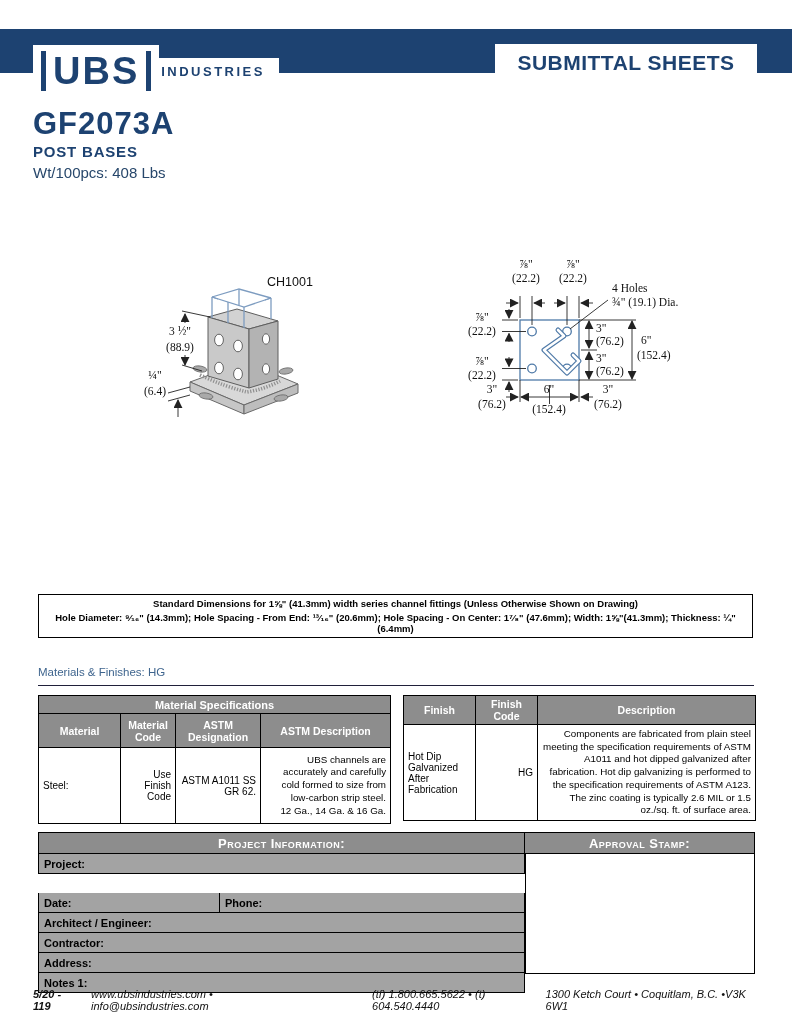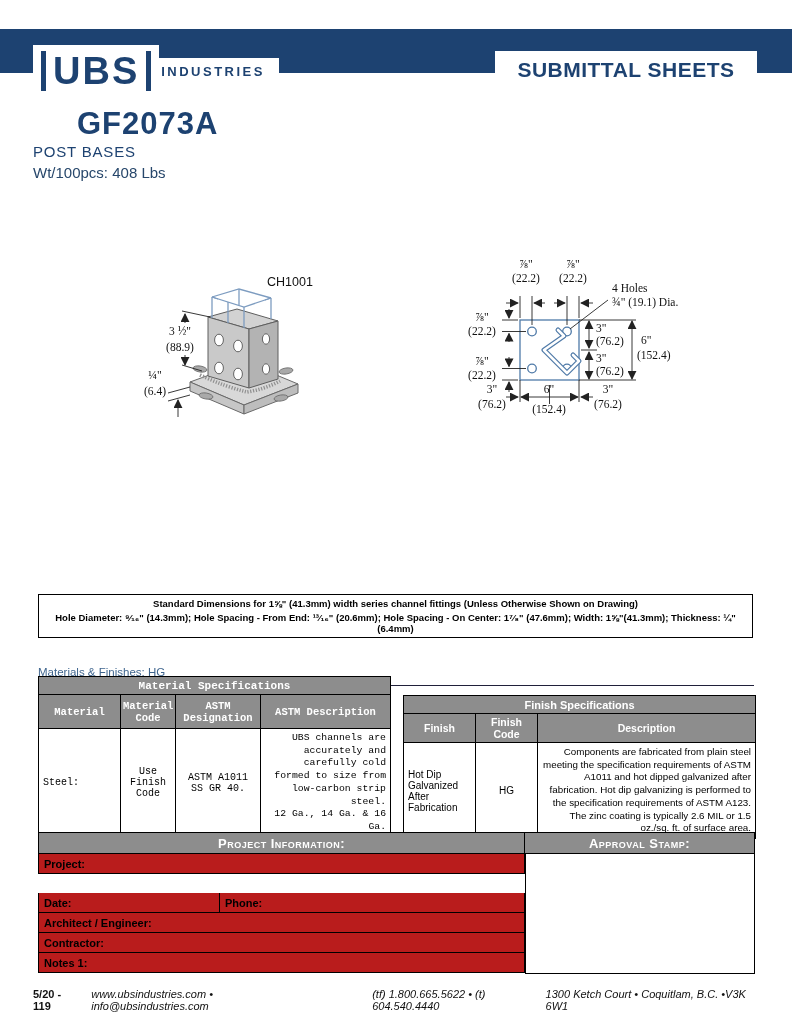--- a/index.html
+++ b/index.html
@@ -9,64 +9,64 @@
     font-family: "Liberation Sans", sans-serif; color:#000; overflow: hidden;
   }
   
   .band { position:absolute; left:0; top:29px; width:792px; height:44px; background:#1d4271; }
   .logo-wrap { position:absolute; left:33px; top:45px; display:flex; align-items:center; }
   .logo-main { background:#fff; height:52px; display:flex; align-items:center; padding:2px 8px 2px 8px; gap:7px; }
   .logo-bar { width:5px; height:40px; background:#1d4271; }
   .logo-ubs { font-size:38px; font-weight:bold; color:#1d4271; letter-spacing:2px; line-height:1; }
   .logo-ind-box { background:#fff; height:27px; display:flex; align-items:center; padding:0 14px 0 2px; }
   .logo-ind { font-size:13px; font-weight:bold; color:#1d4271; letter-spacing:2.5px; }
-  .submittal { position:absolute; left:495px; top:51px; width:262px; height:38px; background:#fff;
+  .submittal { position:absolute; left:495px; top:44px; width:262px; height:38px; background:#fff;
     display:flex; align-items:center; justify-content:center; }
   .submittal span { color:#1d4271; font-weight:bold; font-size:21px; letter-spacing:0.5px; }
   
-  .model { position:absolute; left:33px; top:106px; color:#1d4271; font-size:31px; font-weight:bold; letter-spacing:1px;margin-left:44px; }
-  .category { position:absolute; left:33px; top:143px; color:#1d4271; font-size:15px; font-weight:normal; letter-spacing:0.8px; }
+  .model { position:absolute; left:33px; top:106px; color:#1d4271; font-size:31px; font-weight:bold; letter-spacing:1px; }
+  .category { position:absolute; left:33px; top:143px; color:#1d4271; font-size:15px; font-weight:bold; letter-spacing:0.8px; }
   .weight { position:absolute; left:33px; top:164px; color:#27476b; font-size:15px; }
   
   .iso-svg  { position:absolute; left:140px; top:255px; }
   .plan-svg { position:absolute; left:462px; top:252px; }
   .dim-txt  { font-family:"Liberation Serif", serif; font-size:11.5px; fill:#111; }
   .part-txt { font-family:"Liberation Sans", sans-serif; font-size:12.5px; fill:#111; }
   
   .std-box { position:absolute; left:38px; top:594px; width:715px; height:44px; border:1.5px solid #000;
     display:flex; flex-direction:column; justify-content:space-evenly; align-items:center; text-align:center; }
   .std-line { font-size:9.5px; font-weight:bold; }
   
   .mat-label { position:absolute; left:38px; top:666px; color:#3f658e; font-size:11.5px; }
   .rule { position:absolute; left:38px; top:685px; width:716px; border-top:1.5px solid #20203a; }
   
   table { border-collapse:collapse; table-layout:fixed; }
   .spec-table { position:absolute; font-size:10px; }
   .spec-table th, .spec-table td { border:1px solid #000; }
   .t-title { background:#8d8d8d; color:#fff; font-size:11px; font-weight:bold; height:18px; text-align:center; }
   .t-col   { background:#8d8d8d; color:#fff; font-weight:bold; text-align:center; font-size:10.5px; padding:2px; }
-  .mat-table  { left:38px;  top:676px; width:352px;font-family:Liberation Mono, monospace; }
+  .mat-table  { left:38px;  top:695px; width:352px; }
   .fin-table  { left:403px; top:695px; width:352px; }
   .cell-left   { text-align:left; padding:3px 4px; vertical-align:middle; }
-  .cell-center { text-align:center; padding:21px 4px; vertical-align:middle; }
+  .cell-center { text-align:right; padding:21px 4px; vertical-align:middle; }
   .desc { line-height:1.3; font-size:9.8px;text-align:right; }
   
   .pf { position:absolute; left:38px; top:832px; width:776px; display:grid; grid-template-columns:487px 230px; }
   .pf-head { height:22px; background:#8d8d8d; border:1.5px solid #000; color:#fff; font-weight:bold;
     font-size:13px; font-variant:small-caps; display:flex; align-items:center; justify-content:center; letter-spacing:0.5px; }
-  .pf-row { height:20px; border:1px solid #000; border-top:none; background:#b91c1c; display:flex;
+  .pf-row { height:20px; border:1px solid #000; border-top:none; background:#a3a3a3; display:flex;
     align-items:center; font-weight:bold; font-size:11px; padding-left:5px; }
   .pf-split { display:grid; grid-template-columns:180px 1fr; padding-left:0;margin-top:19px; }
   .pf-split .cell { display:flex; align-items:center; height:100%; padding-left:5px; }
   .pf-split .cell + .cell { border-left:1px solid #000; }
   .pf-stamp-body { height:120px; border:1px solid #000; border-top:none; background:#fff; }
   
   .footer { position:absolute; left:33px; top:988px; width:726px; display:flex; align-items:baseline;
     font-size:11px; color:#111; }
-  .doc-code { font-weight:bold; }
+  .doc-code { font-weight:bold;font-style:italic; }
   .f-italic { font-style:italic; }
   .web { margin-left:12px; }
   .phones { margin-left:52px; }
   .addr { margin-left:auto; }
 </style>
 </head>
 <body>
 
 <div class="page">
 
@@ -249,39 +249,36 @@
         </tr>
     <tr style="height:34px;">
       <th class="t-col">Material</th>
       <th class="t-col">Material Code</th>
       <th class="t-col">ASTM Designation</th>
       <th class="t-col">ASTM Description</th>
     </tr>
     <tr style="height:56px;">
       <td class="cell-left">Steel:</td>
       <td class="cell-center">Use Finish Code</td>
-      <td class="cell-center">ASTM A1011 SS GR 40.</td>
+      <td class="cell-center">ASTM A1011 SS GR 62.</td>
       <td class="cell-left desc">
         <div>UBS channels are accurately and carefully cold formed to size from low-carbon strip steel.</div>
         <div>12 Ga., 14 Ga. &amp; 16 Ga.</div>
       </td>
     </tr>
   </tbody>
     </table>
 
   <table class="spec-table fin-table">
     <colgroup>
         <col style="width:72px">
         <col style="width:62px">
         <col style="width:218px">
       </colgroup>
     <tbody>
-        <tr>
-          <th class="t-title" colspan="3">Finish Specifications</th>
-        </tr>
     <tr style="height:18px;padding-left:6px;">
       <th class="t-col">Finish</th>
       <th class="t-col">Finish Code</th>
       <th class="t-col">Description</th>
     </tr>
     <tr style="height:84px;">
       <td class="cell-left">Hot Dip Galvanized After Fabrication</td>
       <td class="cell-center">HG</td>
       <td class="cell-left desc">Components are fabricated from plain steel meeting the specification requirements of ASTM A1011 and hot dipped galvanized after fabrication. Hot dip galvanizing is performed to the specification requirements of ASTM A123. The zinc coating is typically 2.6 MIL or 1.5 oz./sq. ft. of surface area.</td>
     </tr>
@@ -291,20 +288,21 @@
   <div class="pf">
     <div>
       <div class="pf-head">Project Information:</div>
       <div class="pf-row">Project:</div>
       <div class="pf-row pf-split">
         <div class="cell">Date:</div>
         <div class="cell">Phone:</div>
       </div>
       <div class="pf-row">Architect / Engineer:</div>
       <div class="pf-row">Contractor:</div>
+      <div class="pf-row">Address:</div>
       <div class="pf-row">Notes 1:</div>
     </div>
     <div>
       <div class="pf-head" style="border-left:none;">Approval Stamp:</div>
       <div class="pf-stamp-body"></div>
     </div>
   </div>
 
   <div class="footer">
     <span class="doc-code">5/20 - 119</span>

